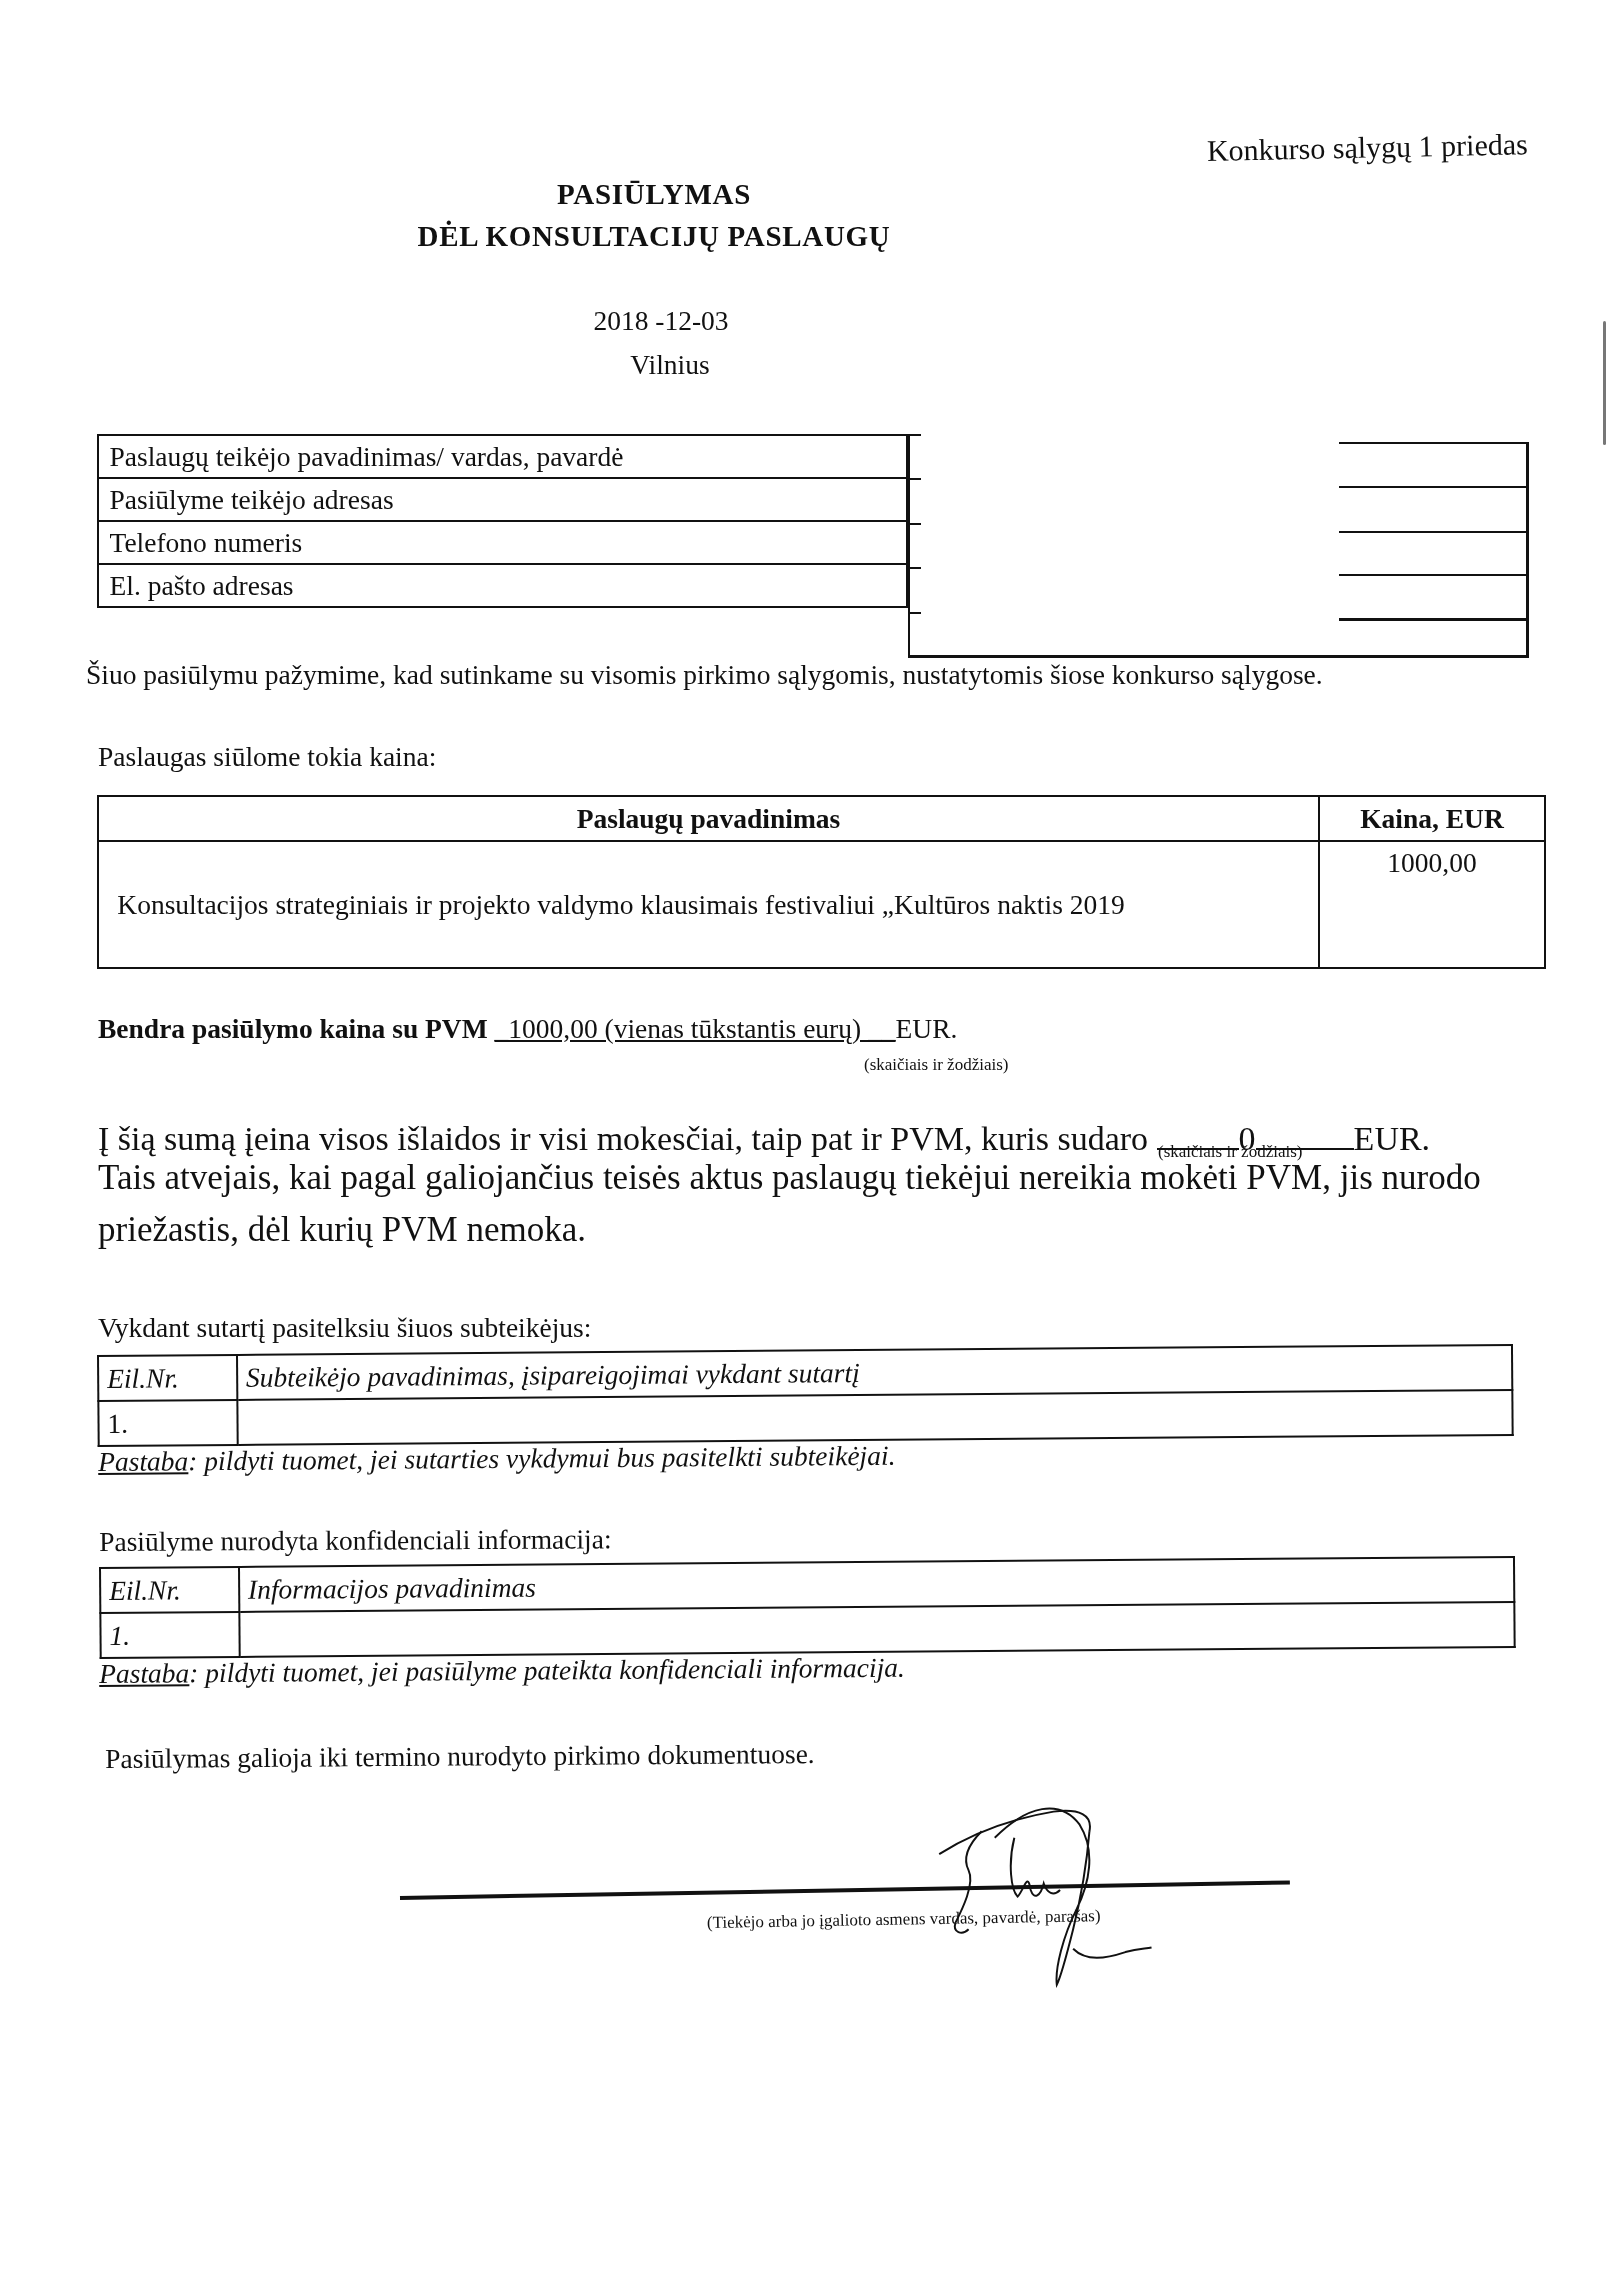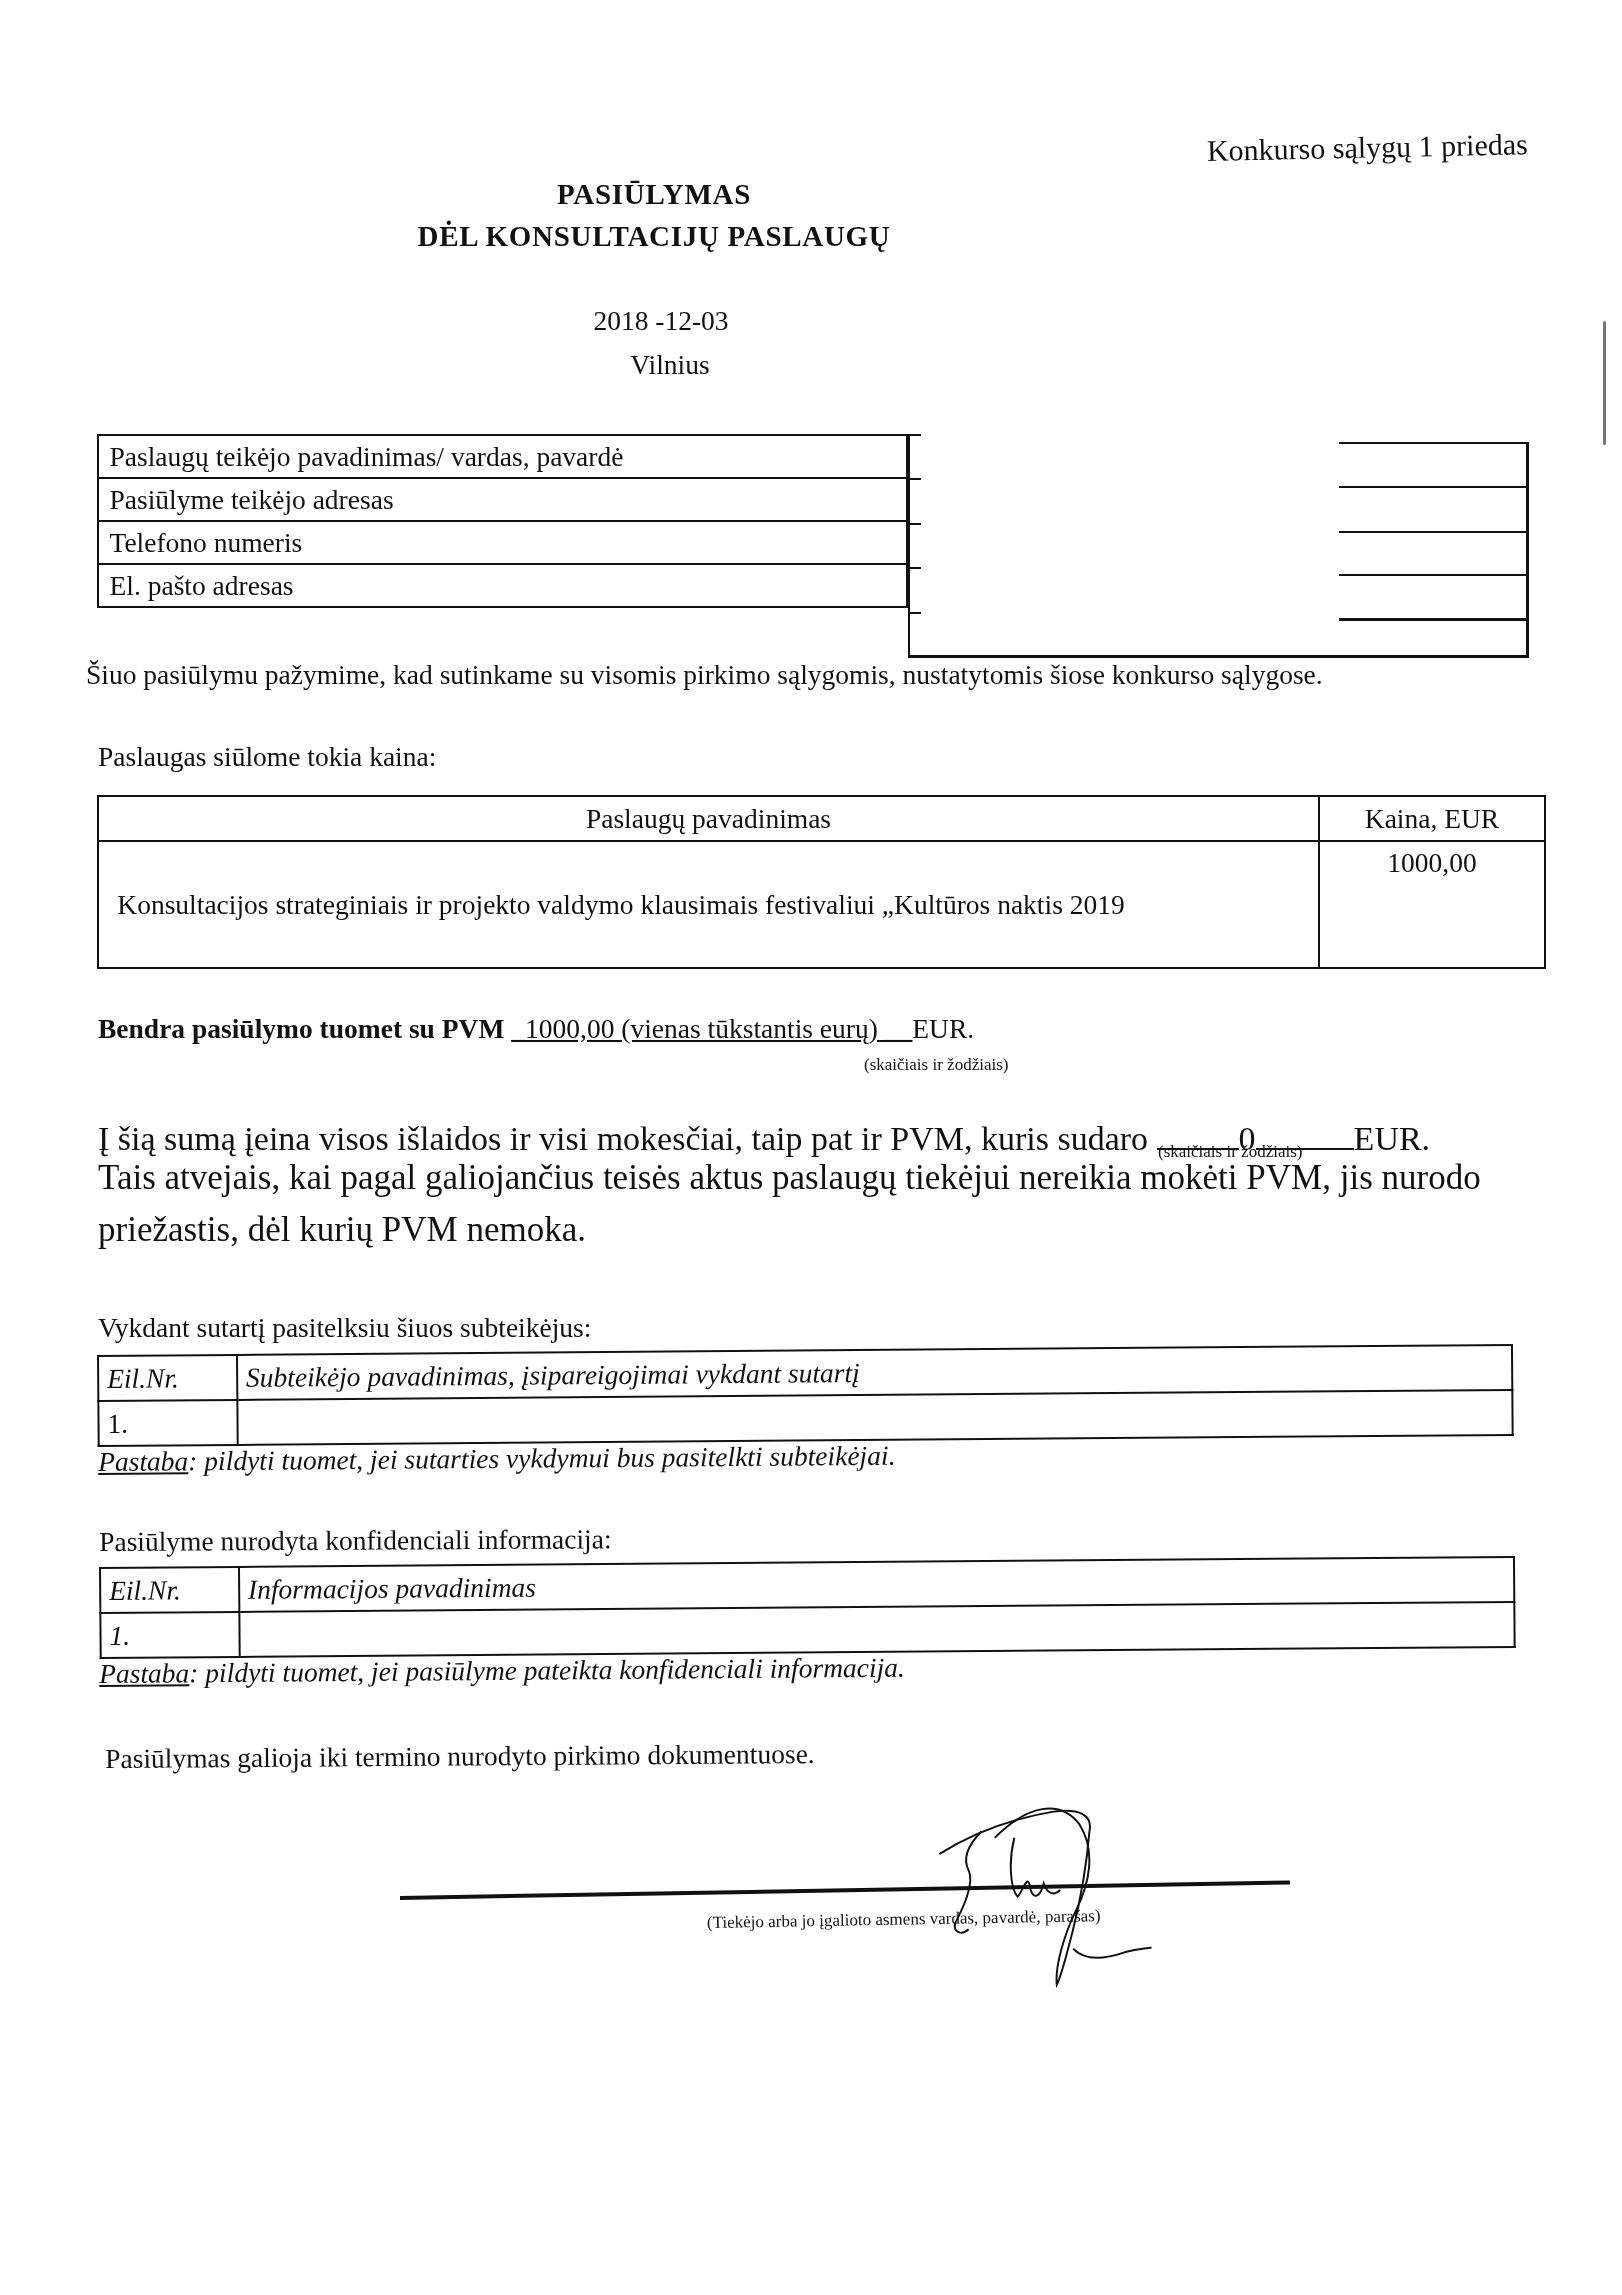--- a/index.html
+++ b/index.html
@@ -26,21 +26,21 @@
     .info-right .hr { position: absolute; right: 0; width: 190px; height: 2px; background: #111; }
     .info-right .bottom { position: absolute; left: 0; right: 0; bottom: 0; height: 2.6px; background: #111; }
 
     .para { font-size: 27.5px; }
     .p-agree { left: 86px; top: 659px; }
     .p-price-intro { left: 98px; top: 741px; }
 
     
     .price-table { left: 97px; top: 795px; width: 1449px; border-collapse: collapse; }
     .price-table th, .price-table td { border: 2px solid #111; font-size: 27.5px; }
-    .price-table th { height: 41px; font-weight: normal; border-radius: 12px; }
+    .price-table th { height: 41px; font-weight: bold; border-radius: 12px; }
     .price-table td.name { height: 123px; padding-left: 18.3px; text-align: left; vertical-align: middle; }
     .price-table td.price { text-align: center; vertical-align: top; padding-top: 5.2px; }
     .price-table .c-name { width: 1217px; }
 
     .total { left: 98px; top: 1013px; font-size: 27.5px; }
     .total .bold { font-weight: bold; }
     .total .u { text-decoration: underline; }
     .hint { font-size: 17px; }
     .hint1 { left: 864px; top: 1055px; }
     .vat-line { left: 98px; top: 1072px; font-size: 34px; margin-top: 48px; }
@@ -122,21 +122,21 @@
     <th>Kaina, EUR</th>
   </tr>
   <tr>
     <td class="name">Konsultacijos strateginiais ir projekto valdymo klausimais festivaliui „Kultūros naktis 2019</td>
     <td class="price">1000,00</td>
   </tr>
 </tbody>
   </table>
 
 <div class="abs total">
-  <span class="bold">Bendra pasiūlymo tuomet su PVM </span><span class="u">_1000,00 (vienas tūkstantis eurų) __</span><span>EUR.</span>
+  <span class="bold">Bendra pasiūlymo kaina su PVM </span><span class="u">_1000,00 (vienas tūkstantis eurų) __</span><span>EUR.</span>
 </div>
 <div class="abs hint hint1">(skaičiais ir žodžiais)</div>
 
 <div class="abs vat-line">
   <span>Į šią sumą įeina visos išlaidos ir visi mokesčiai, taip pat ir PVM, kuris sudaro </span><span class="blank"></span><span>0</span><span class="blank blank2"></span><span>EUR.</span>
 </div>
 <div class="abs hint hint2">(skaičiais ir žodžiais)</div>
 
 <div class="abs vat-free">Tais atvejais, kai pagal galiojančius teisės aktus paslaugų tiekėjui nereikia mokėti PVM, jis nurodo priežastis, dėl kurių PVM nemoka.</div>
 

